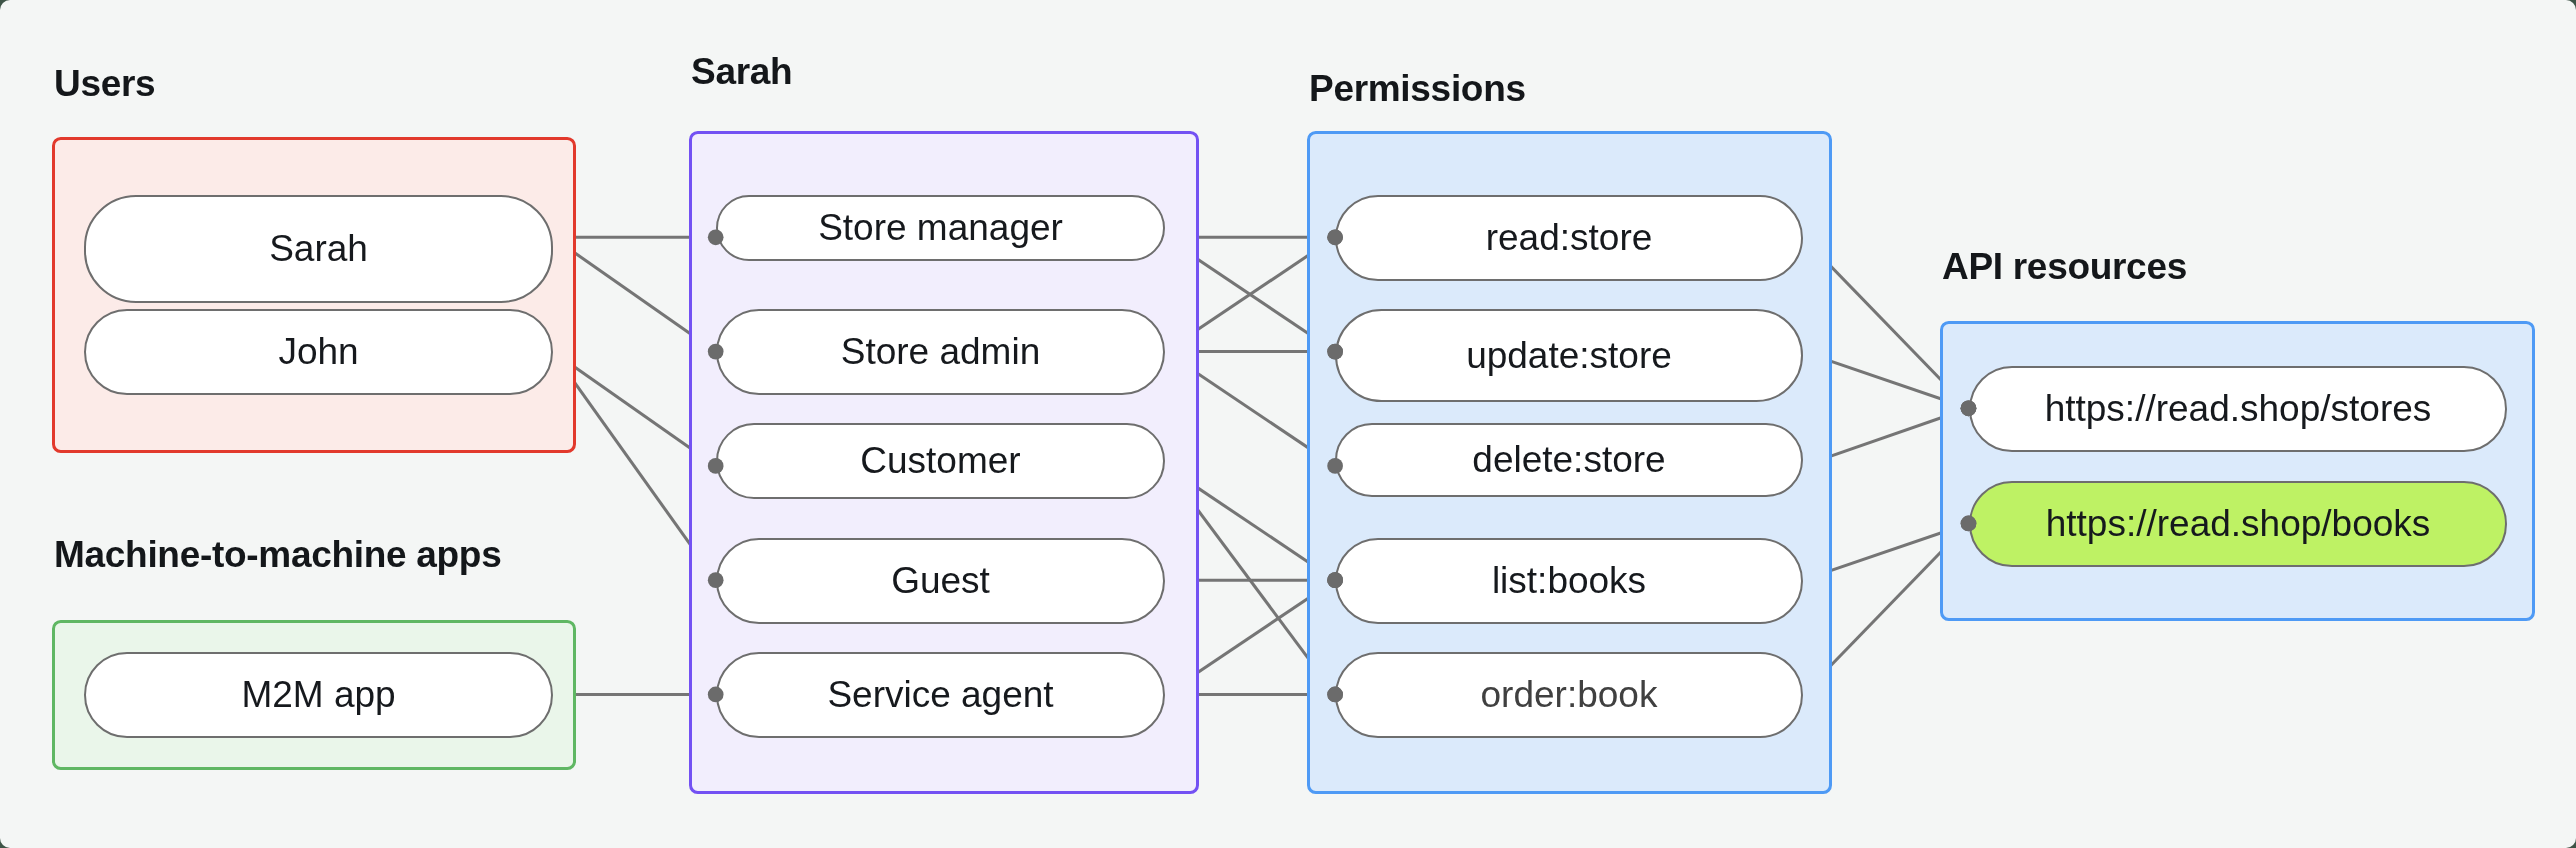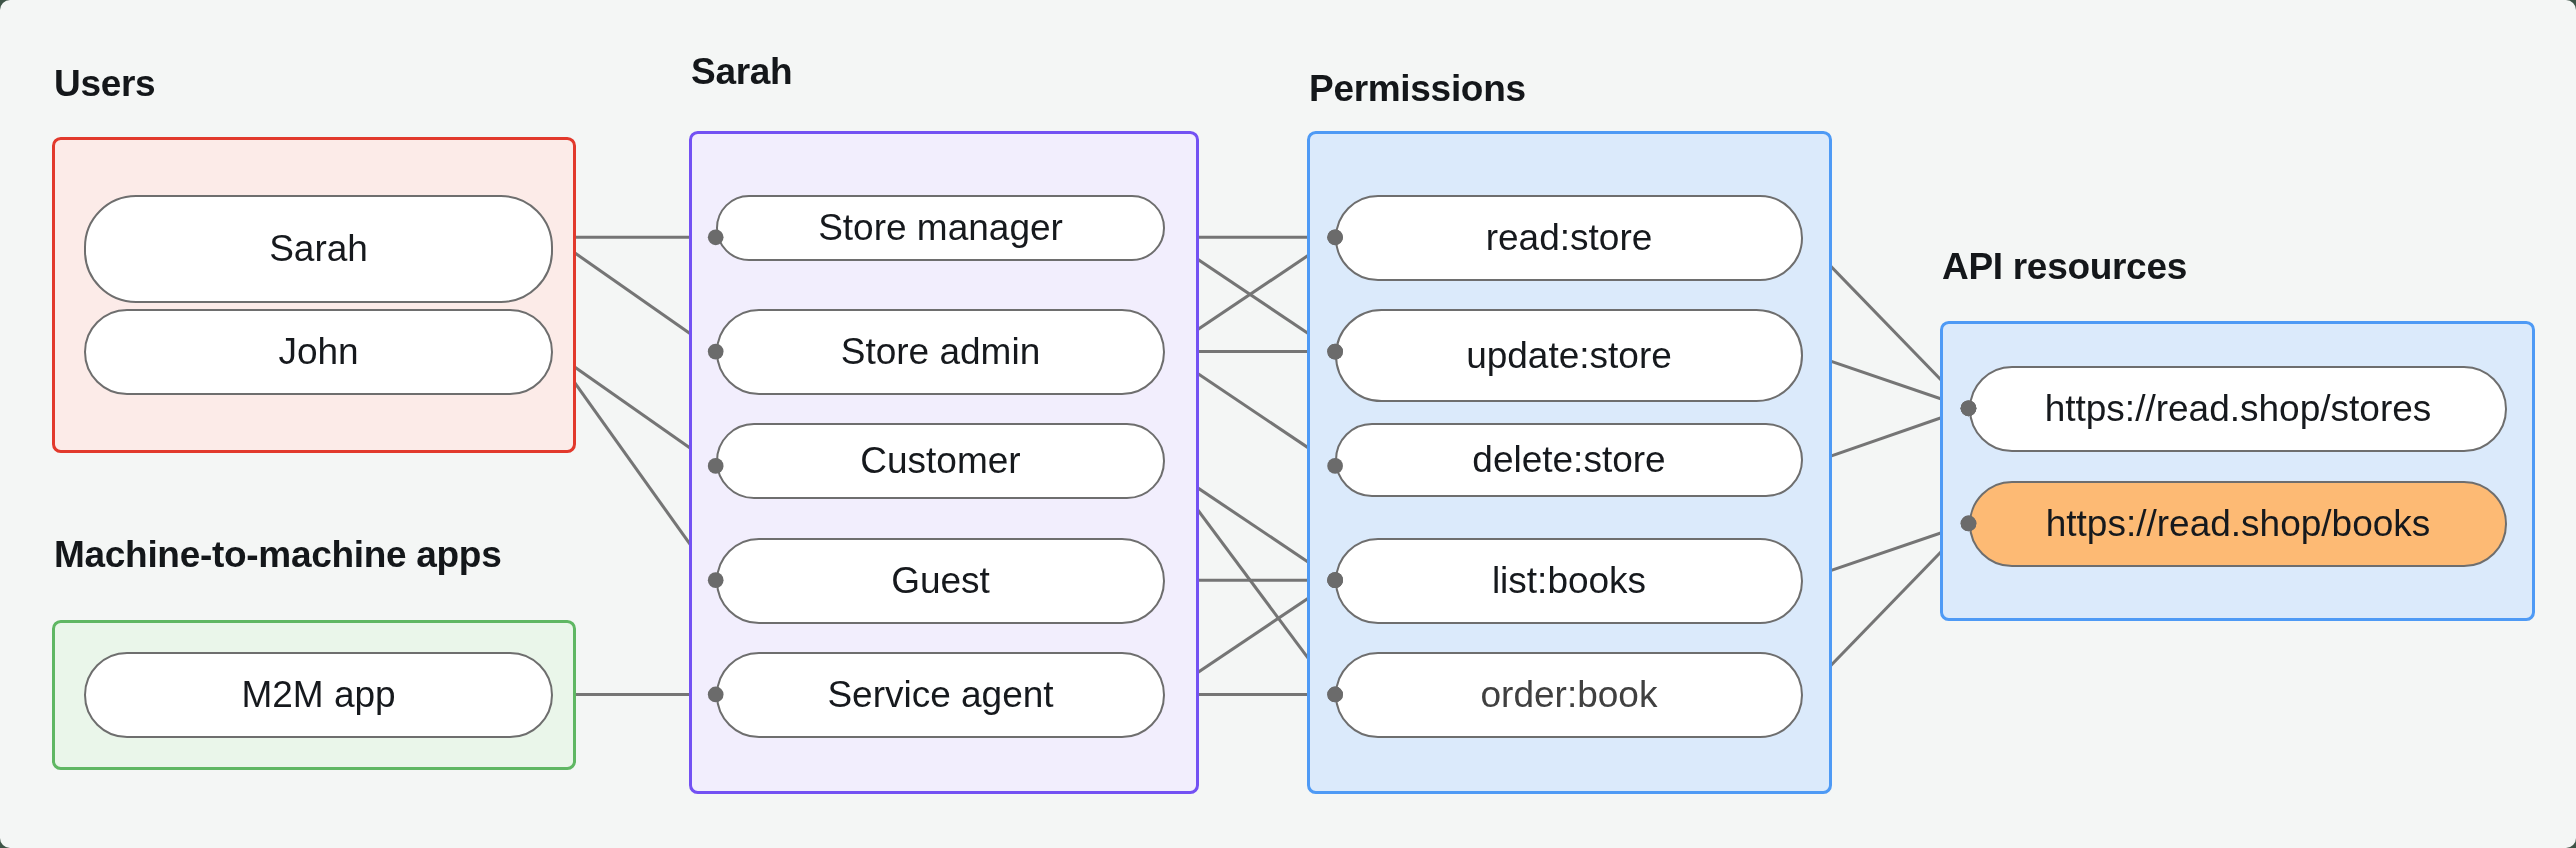--- a/index.html
+++ b/index.html
@@ -89,21 +89,21 @@
       <div class="group-box" style="left: 1307px; top: 131px; width: 525px; height: 663px; border-color: rgb(78, 154, 245); background: rgb(219, 234, 251);"></div>
       <div class="group-label" style="left: 1309px; top: 51px; color: rgb(20, 23, 26); margin-top: 17px;">Permissions</div>
       <div class="pill" style="left: 1335px; top: 195px; width: 468px; height: 86px; background: rgb(255, 255, 255); border-color: rgb(110, 110, 110); color: rgb(22, 25, 29);">read:store</div>
       <div class="pill" style="left: 1335px; top: 309px; width: 468px; height: 93px; background: rgb(255, 255, 255); border-color: rgb(110, 110, 110); color: rgb(22, 25, 29);">update:store</div>
       <div class="pill" style="left: 1335px; top: 423px; width: 468px; height: 74px; background: rgb(255, 255, 255); border-color: rgb(110, 110, 110); color: rgb(22, 25, 29);">delete:store</div>
       <div class="pill" style="left: 1335px; top: 538px; width: 468px; height: 86px; background: rgb(255, 255, 255); border-color: rgb(110, 110, 110); color: rgb(22, 25, 29);">list:books</div>
       <div class="pill" style="left: 1335px; top: 652px; width: 468px; height: 86px; background: rgb(255, 255, 255); border-color: rgb(110, 110, 110); color: #404040;">order:book</div>
       <div class="group-box" style="left: 1940px; top: 321px; width: 595px; height: 300px; border-color: rgb(78, 154, 245); background: rgb(219, 234, 251);"></div>
       <div class="group-label" style="left: 1942px; top: 246px; color: rgb(20, 23, 26);">API resources</div>
       <div class="pill" style="left: 1969px; top: 366px; width: 538px; height: 86px; background: rgb(255, 255, 255); border-color: rgb(110, 110, 110); color: rgb(22, 25, 29);">https://read.shop/stores</div>
-      <div class="pill" style="left: 1969px; top: 481px; width: 538px; height: 86px; background: #fdba74; border-color: rgb(110, 110, 110); color: rgb(22, 25, 29);">https://read.shop/books</div>
+      <div class="pill" style="left: 1969px; top: 481px; width: 538px; height: 86px; background: #bef264; border-color: rgb(110, 110, 110); color: rgb(22, 25, 29);">https://read.shop/books</div>
     </div>
   <svg id="dots-layer" class="layer" width="2576" height="848" viewBox="0 0 2952 972">
       <circle cx="820" cy="272" r="9" fill="#6b6b6b"></circle>
       <circle cx="820" cy="403" r="9" fill="#6b6b6b"></circle>
       <circle cx="820" cy="534" r="9" fill="#6b6b6b"></circle>
       <circle cx="820" cy="665" r="9" fill="#6b6b6b"></circle>
       <circle cx="820" cy="796" r="9" fill="#6b6b6b"></circle>
       <circle cx="1530" cy="272" r="9" fill="#6b6b6b"></circle>
       <circle cx="1530" cy="403" r="9" fill="#6b6b6b"></circle>
       <circle cx="1530" cy="272" r="9" fill="#6b6b6b"></circle>

